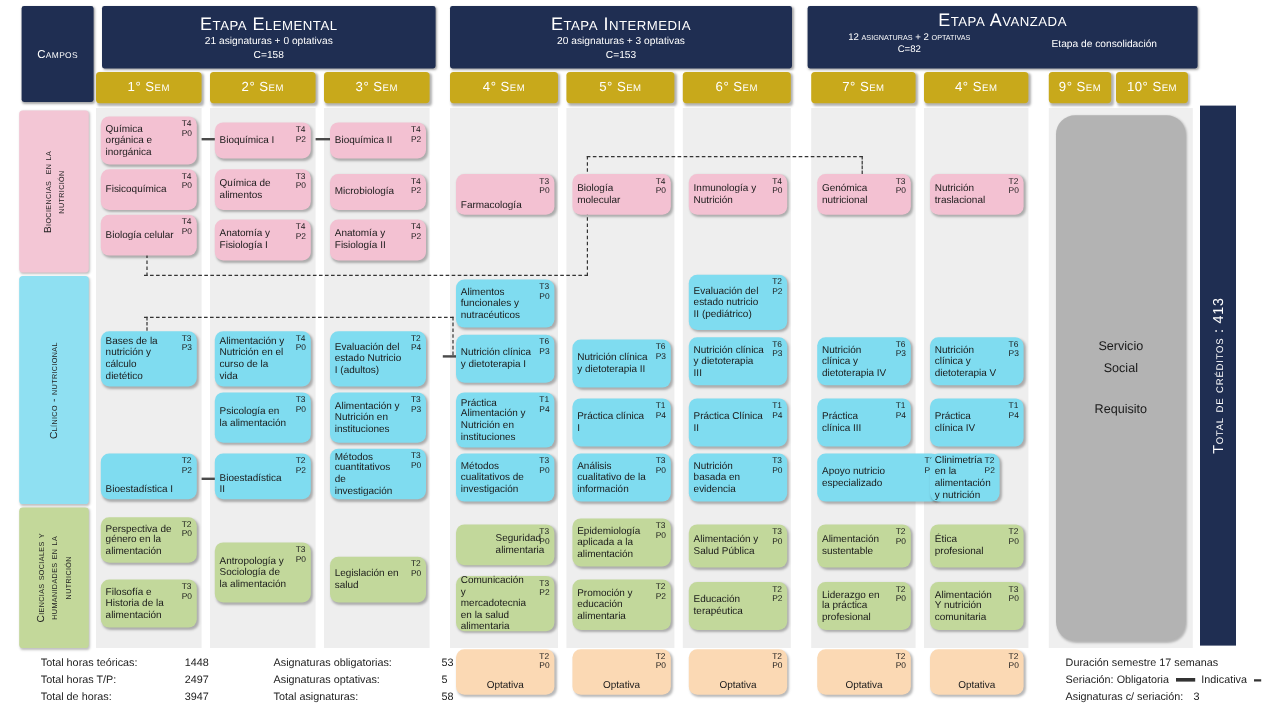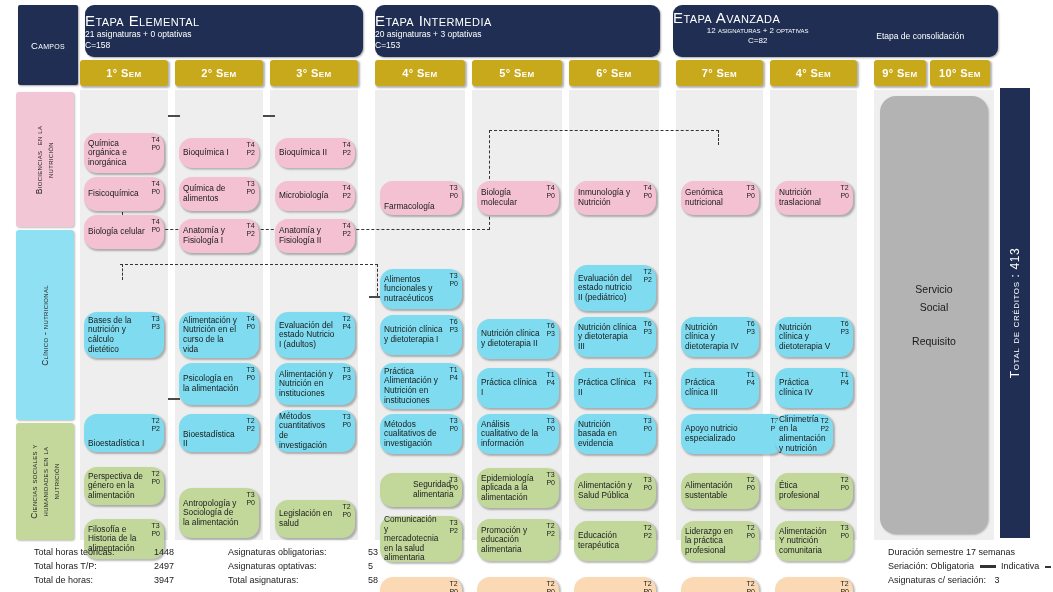--- a/index.html
+++ b/index.html
@@ -3,54 +3,54 @@
 <meta charset="utf-8">
 <style>
   html,body{margin:0;padding:0;background:#fff;}
   body{width:1053px;height:592px;font-family:"Liberation Sans",sans-serif;overflow:hidden;position:relative;}
   #root{position:relative;width:1053px;height:592px;}
 
   
   .abs{position:absolute;box-sizing:border-box;}
 
   
-  .stage{background:#1f2e52;color:#fff;border-radius:9px;
-         display:flex;flex-direction:column;justify-content:center;
+  .stage{background:#1f2e52;color:#fff;border-radius:2px;
+         display:flex;flex-direction:column;align-items:center;justify-content:center;
          box-shadow:1px 1px 2px rgba(0,0,0,.35);}
   .stage-title{font-variant:small-caps;font-size:15px;letter-spacing:.4px;line-height:17px;font-weight:400;}
   .stage-sub{font-size:8.5px;line-height:11px;}
   .stage-row{display:flex;width:100%;justify-content:space-around;align-items:center;}
   .stage-left{font-size:8px;line-height:10px;text-align:center;font-variant:small-caps;}
   .stage-right{font-size:8.5px;}
 
   
   .campos-box{background:#1f2e52;color:#fff;border-radius:2px;display:flex;
       align-items:center;justify-content:center;font-variant:small-caps;font-size:9.5px;
       letter-spacing:.3px;box-shadow:1px 1px 2px rgba(0,0,0,.35);}
 
   
   .sem{background:#c8a91b;color:#fff;border-radius:3px;display:flex;align-items:center;
        justify-content:center;font-variant:small-caps;font-size:11px;letter-spacing:.4px;
-       box-shadow:1.5px 1.5px 2px rgba(0,0,0,.3);font-weight:700;text-align:right;}
+       box-shadow:1.5px 1.5px 2px rgba(0,0,0,.3);font-weight:400;text-align:right;}
 
   
   .field{border-radius:3px;display:flex;align-items:center;justify-content:center;
          box-shadow:1px 1px 2px rgba(0,0,0,.25);}
   .field span{transform:rotate(-90deg);white-space:nowrap;font-variant:small-caps;
          font-size:8.5px;letter-spacing:.3px;text-align:center;color:#222;line-height:11px;}
   .f-bio{background:#f3c6d5;}
   .f-cli{background:#8fe0f2;}
   .f-soc{background:#c3d89a;}
 
   
   .colbg{background:#eeeeee;}
 
   
-  .card{border-radius:13px;box-shadow:1.5px 1.5px 2px rgba(0,0,0,.28);
-        padding:3px 4px;display:flex;align-items:center;position:absolute;box-sizing:border-box;margin-top:36px;}
+  .card{border-radius:7px;box-shadow:1.5px 1.5px 2px rgba(0,0,0,.28);
+        padding:3px 4px;display:flex;align-items:center;position:absolute;box-sizing:border-box;}
   .card .nm{font-size:8.3px;line-height:9.6px;color:#1a1a1a;padding-right:15px;}
   .card .tp{position:absolute;right:4px;top:3px;font-size:7px;line-height:8px;color:#1a1a1a;text-align:left;}
   .c-bio{background:#f3c1d2;}
   .c-cli{background:#7fdcf0;}
   .c-soc{background:#c2d89b;}
   .c-opt{background:#fbd9b4;}
 
   
   .ss-wrap{background:#efefef;}
   .ss{background:#b3b3b3;border-radius:16px;display:flex;flex-direction:column;

